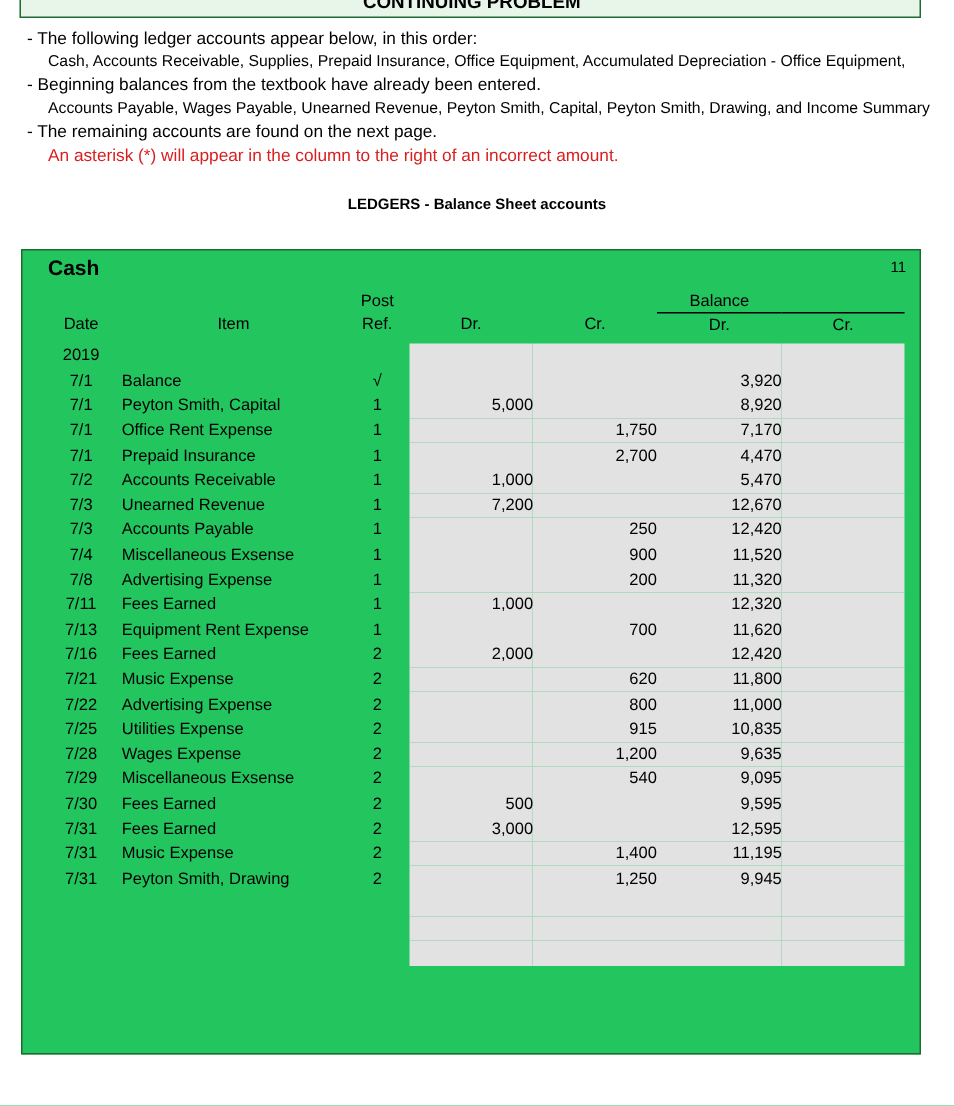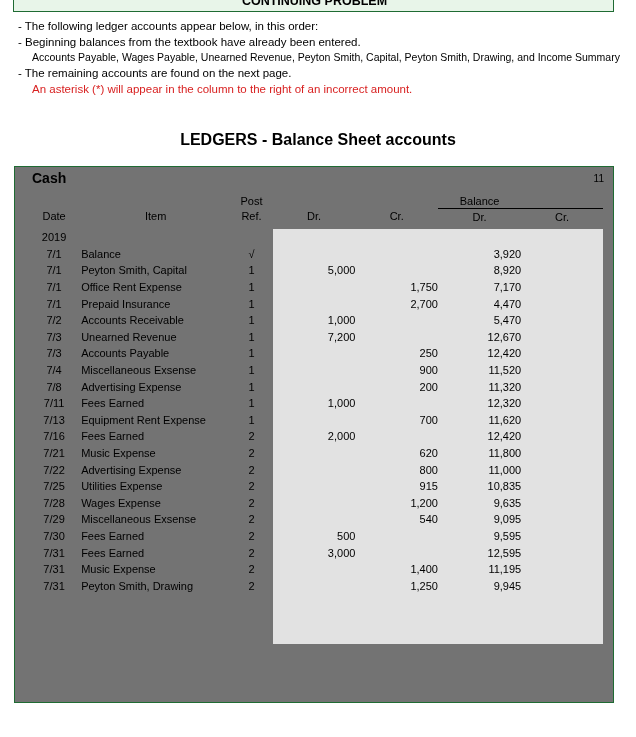--- a/index.html
+++ b/index.html
@@ -67,32 +67,32 @@
   }
 
   
   .section-title {
     position: absolute;
     left: 0;
     top: 131px;
     width: 636px;
     text-align: center;
     font-weight: bold;
-    font-size: 16px;
+    font-size: 10px;
   }
 
   
   .ledger {
     position: absolute;
     left: 14px;
     top: 166px;
     width: 600px;
     height: 537px;
     border: 1px solid #1f6b33;
-    background: #737373;
+    background: #22c55e;
     box-sizing: border-box;
   }
   .ledger-head {
     position: relative;
     height: 24px;
   }
   .account-name {
     position: absolute;
     left: 17px;
     top: 3px;
@@ -156,20 +156,21 @@
 <body>
 
 <div class="page">
 
   <div class="banner">
     <div class="banner-title">CONTINUING PROBLEM</div>
   </div>
 
   <div class="intro">
     <div class="intro-line">-  The following ledger accounts appear below, in this order:</div>
+    <div class="intro-line indent">Cash, Accounts Receivable, Supplies, Prepaid Insurance, Office Equipment, Accumulated Depreciation - Office Equipment,</div>
     <div class="intro-line">-  Beginning balances from the textbook have already been entered.</div>
     <div class="intro-line indent">Accounts Payable, Wages Payable, Unearned Revenue, Peyton Smith, Capital, Peyton Smith, Drawing, and Income Summary</div>
     <div class="intro-line">-  The remaining accounts are found on the next page.</div>
     <div class="intro-line red">An asterisk (*) will appear in the column to the right of an incorrect amount.</div>
   </div>
 
   <div class="section-title">LEDGERS - Balance Sheet accounts</div>
 
   <div class="ledger">
     <div class="ledger-head">

